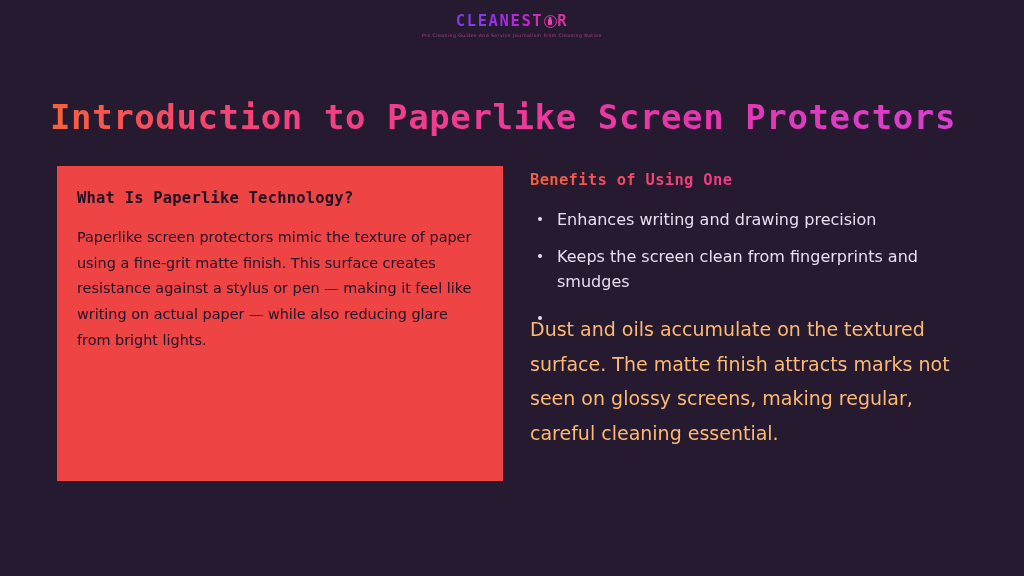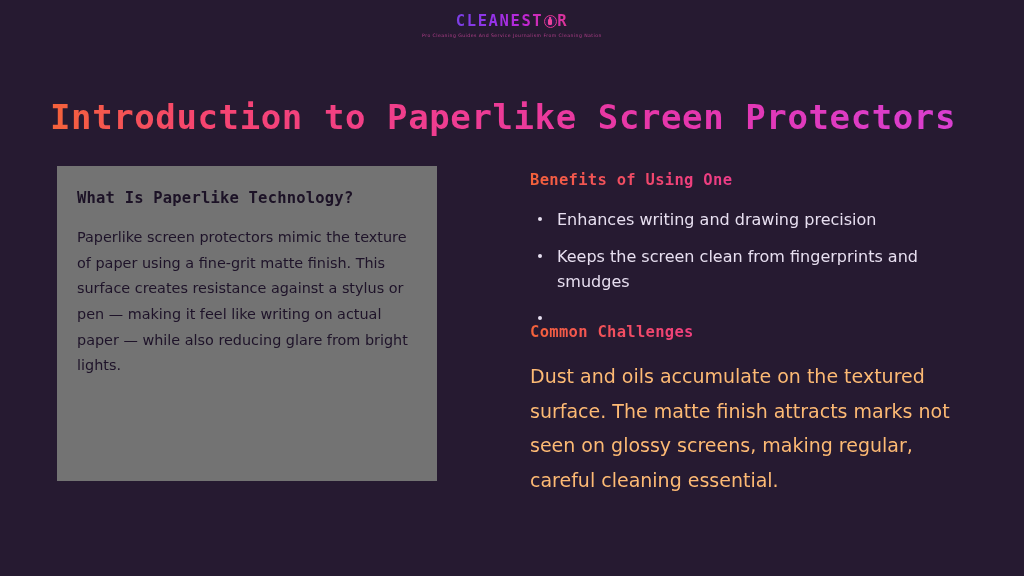--- a/index.html
+++ b/index.html
@@ -116,23 +116,23 @@
     position: absolute;
     top: 166px;
     left: 0;
     width: 100%;
   }
 
   .left-card {
     position: absolute;
     left: 57px;
     top: 0;
-    width: 380px;
+    width: 446px;
     height: 315px;
-    background: #737373;
+    background: #ef4444;
     padding: 22px 22px 0 20px;
   }
 
   .card-heading {
     font-family: "DejaVu Sans Mono", monospace;
     font-size: 15.5px;
     font-weight: bold;
     color: #1c1226;
     letter-spacing: 0.2px;
     line-height: 1.3;
@@ -235,17 +235,16 @@
       </li>
       <li>
         <span class="dot"></span>
         <span>Keeps the screen clean from fingerprints and smudges</span>
       </li>
       <li>
         <span class="dot"></span>
       </li>
     </ul>
 
-    <h2 class="section-heading challenges-heading">Common Challenges</h2>
     <p class="challenges-body">Dust and oils accumulate on the textured surface. The matte finish attracts marks not seen on glossy screens, making regular, careful cleaning essential.</p>
   </section>
 
 </div>
 
 </body></html>

